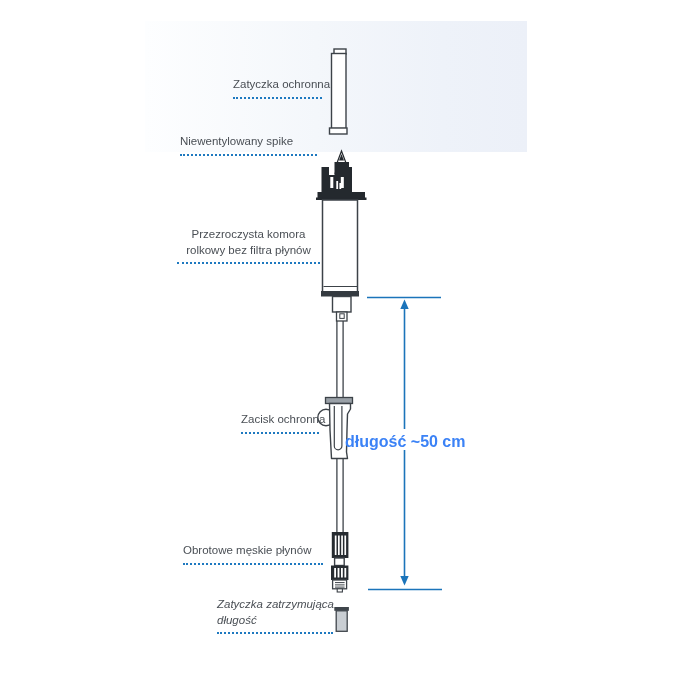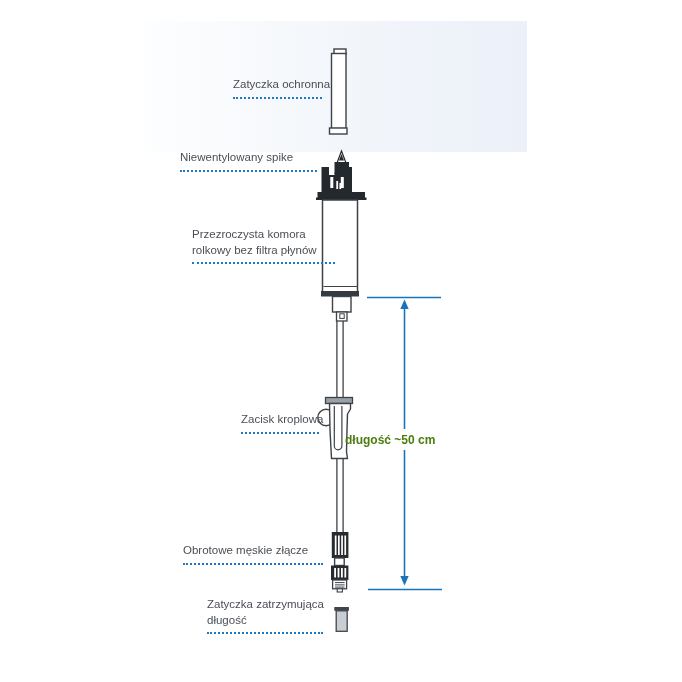--- a/index.html
+++ b/index.html
@@ -9,22 +9,22 @@
   }
   .panel{
     position:absolute;left:145px;top:21px;width:382px;height:131px;
     background:linear-gradient(90deg,#fdfeff 0%,#f4f7fb 45%,#eef2f9 78%,#ecf0f8 100%);
   }
   .diagram-svg{position:absolute;left:0;top:0;width:682px;height:682px;}
   .label{position:absolute;color:#4a4f55;font-size:11.5px;line-height:15.5px;}
   .label .ln{display:block;white-space:nowrap;}
   .label .dots{height:0;border-bottom:2px dotted #1e79c0;margin-top:4px;}
   .dim-label{
-    position:absolute;left:345px;top:433px;width:120px;text-align:left;
-    color:#4d7c0f;font-size:12px;font-weight:600;white-space:nowrap;
+    position:absolute;left:345px;top:433px;width:120px;text-align:right;
+    color:#3b82f6;font-size:16px;font-weight:600;white-space:nowrap;
   }
 </style>
 </head>
 <body>
 
 <div id="stage">
 
   <div class="panel"></div>
 
   <svg class="diagram-svg" viewBox="0 0 682 682" xmlns="http://www.w3.org/2000/svg">
@@ -109,42 +109,42 @@
       <polygon points="404.5,585.5 400.3,576 408.7,576" stroke="none"></polygon>
       <line x1="368" y1="589.5" x2="442" y2="589.5"></line>
     </g>
   </svg>
 
   <div class="label" style="left:233px;top:77px;width:89px;">
     <span class="ln">Zatyczka ochronna</span>
     <div class="dots"></div>
   </div>
 
-  <div class="label" style="left:180px;top:150px;width:137px;">
+  <div class="label" style="left:180px;top:134px;width:137px;">
     <span class="ln">Niewentylowany spike</span>
     <div class="dots"></div>
   </div>
 
-  <div class="label" style="left:192px;top:227px;width:143px;">
+  <div class="label" style="left:177px;top:227px;width:143px;text-align:center;">
     <span class="ln">Przezroczysta komora</span>
     <span class="ln">rolkowy bez filtra płynów</span>
     <div class="dots"></div>
   </div>
 
   <div class="label" style="left:241px;top:412px;width:78px;">
-    <span class="ln">Zacisk kroplowa</span>
+    <span class="ln">Zacisk ochronna</span>
     <div class="dots"></div>
   </div>
 
   <div class="label" style="left:183px;top:543px;width:140px;">
-    <span class="ln">Obrotowe męskie złącze</span>
+    <span class="ln">Obrotowe męskie płynów</span>
     <div class="dots"></div>
   </div>
 
-  <div class="label" style="left:207px;top:597px;width:116px;">
+  <div class="label" style="left:217px;top:597px;width:116px;font-style:italic;">
     <span class="ln">Zatyczka zatrzymująca</span>
     <span class="ln">długość</span>
     <div class="dots"></div>
   </div>
 
   <div class="dim-label">długość ~50 cm</div>
 
 </div>
 
 </body></html>

